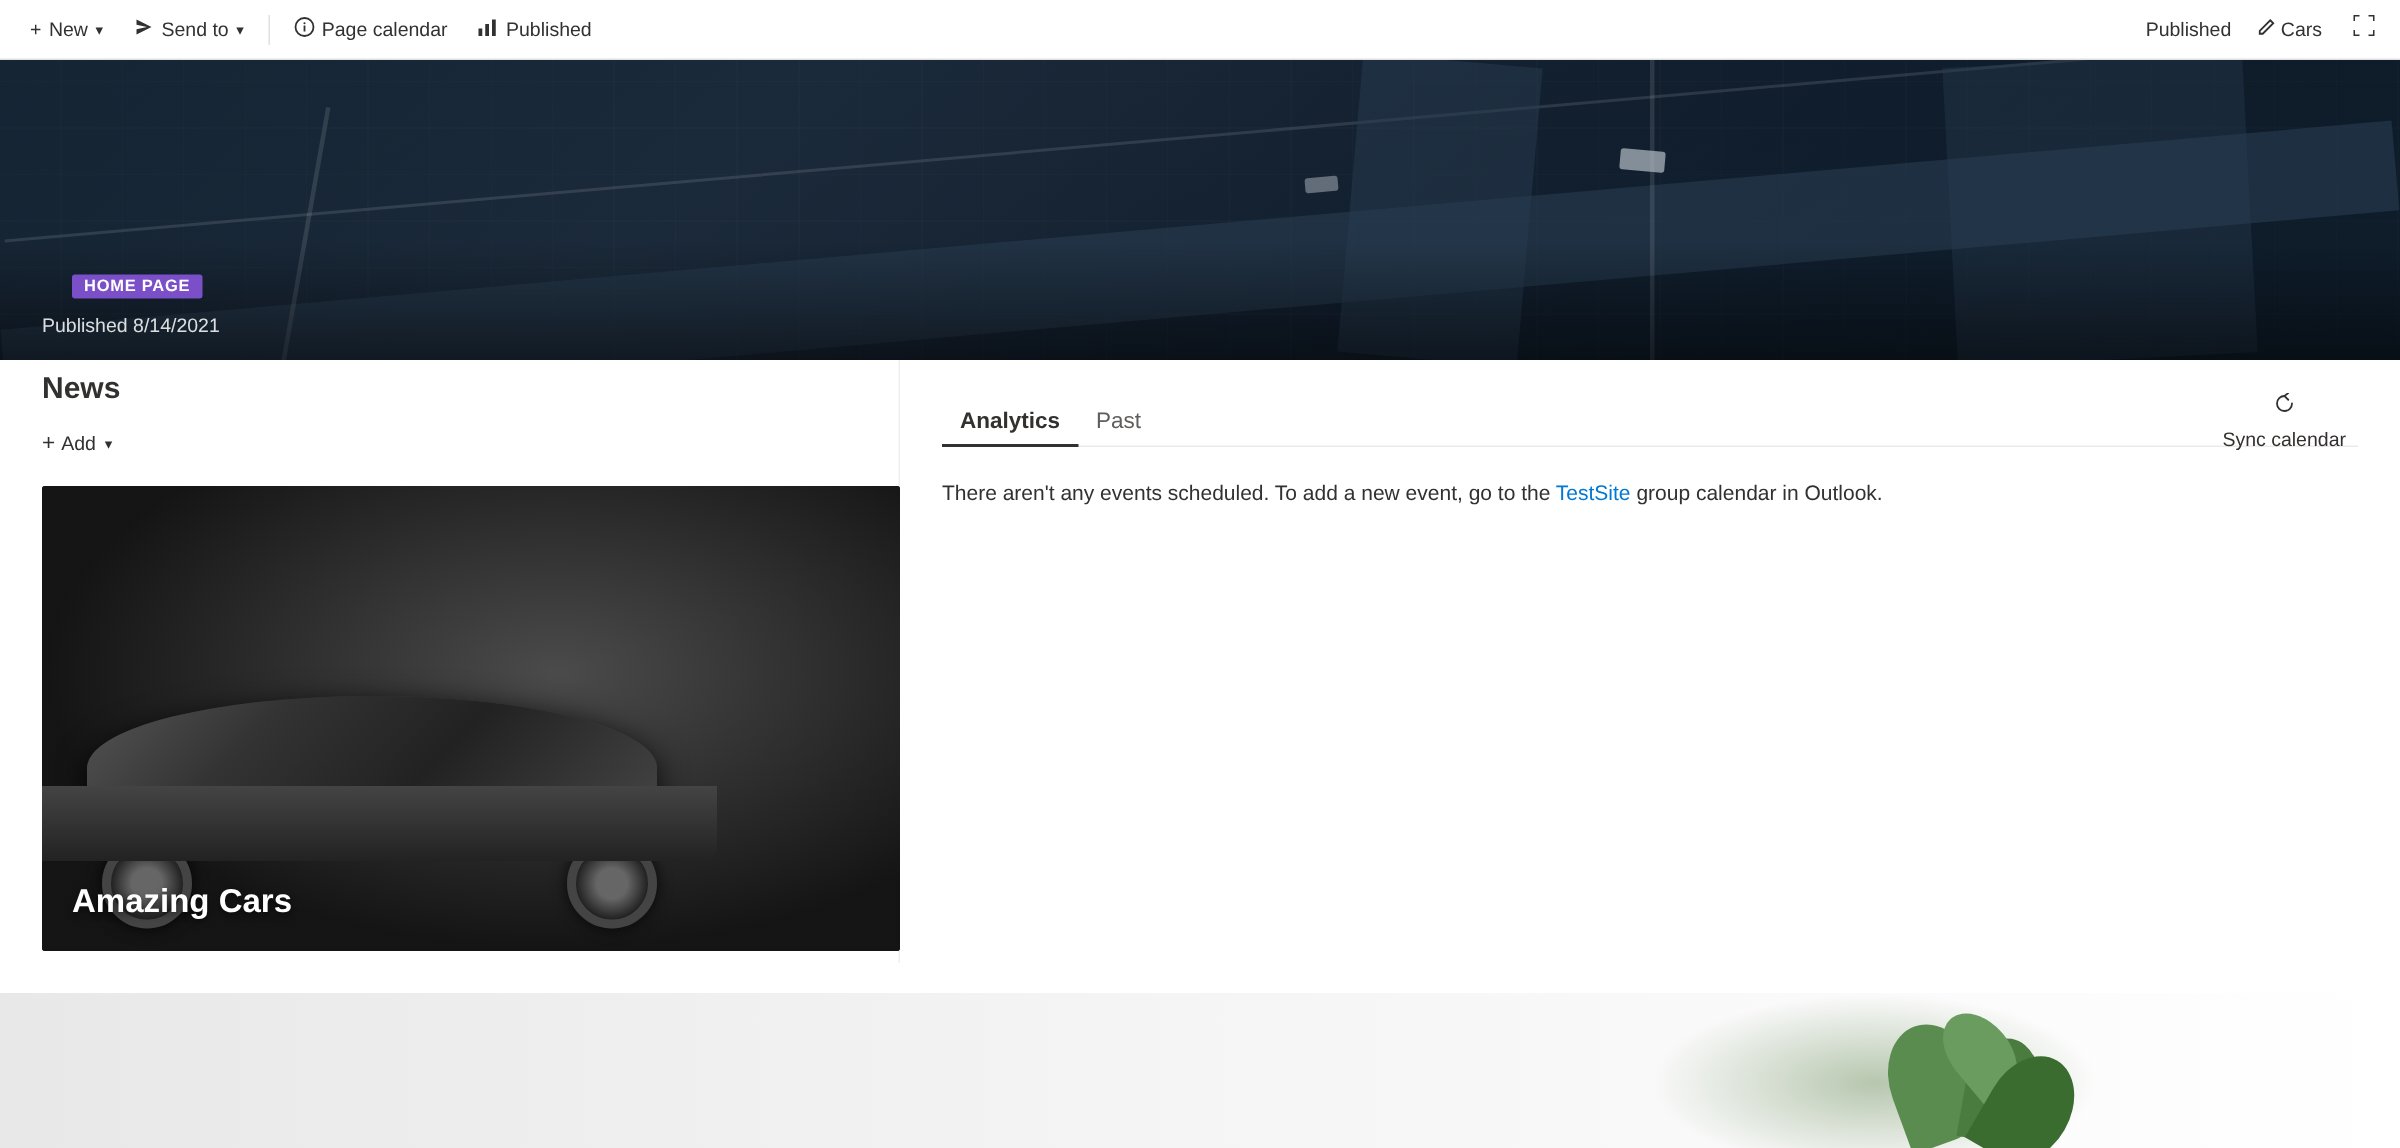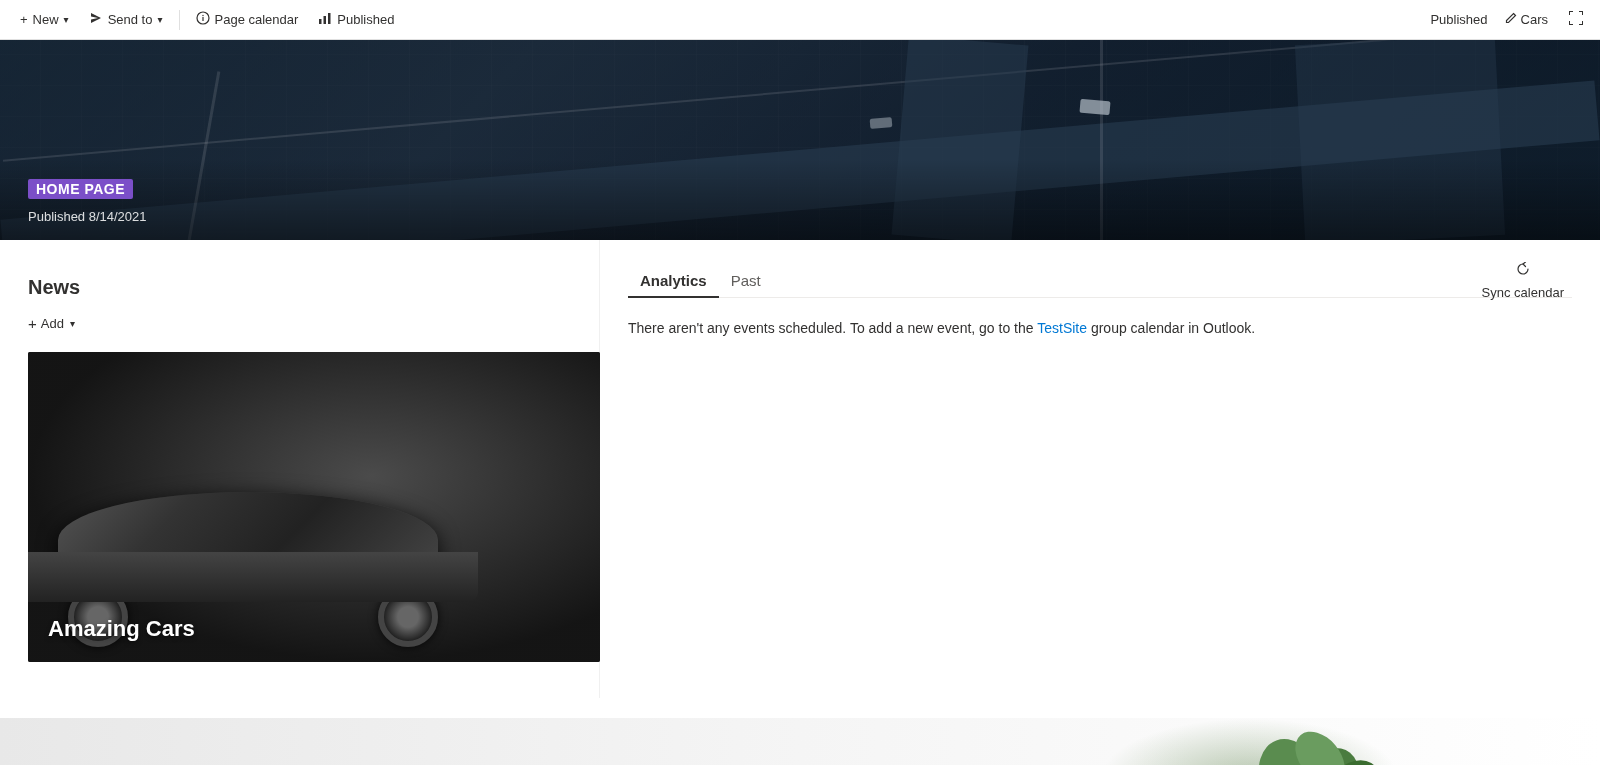--- a/index.html
+++ b/index.html
@@ -128,27 +128,28 @@
     .hero-content {
       position: absolute;
       bottom: 0; left: 0; right: 0;
       padding: 20px 28px 16px;
       background: linear-gradient(to top, rgba(0,0,0,0.5) 0%, transparent 100%);
     }
     .home-page-badge {
       display: inline-block;
       background: #7b4fc8;
       color: #fff;
-      font-size: 14px;
+      font-size: 11px;
       font-weight: 600;
       padding: 2px 8px;
       border-radius: 2px;
       margin-bottom: 6px;
       text-transform: uppercase;
       letter-spacing: 0.5px;
+      margin-left: 20px;
     }
     .hero-title {
       color: #fff;
       font-size: 32px;
       font-weight: 700;
       margin-bottom: 10px;
       text-shadow: 0 1px 3px rgba(0,0,0,0.5);
     }
     .hero-author {
       display: flex;
@@ -183,21 +184,21 @@
     
     .main-content {
       display: flex;
       padding: 0;
       background: #fff;
     }
 
     
     .news-section {
       width: 600px;
-      padding: 36px 28px;
+      padding: 8px 28px;
       border-right: 1px solid #f0f0f0;
     }
     .news-title {
       font-size: 20px;
       font-weight: 600;
       color: #323130;
       margin-bottom: 12px;
     }
     .add-btn {
       display: flex;

